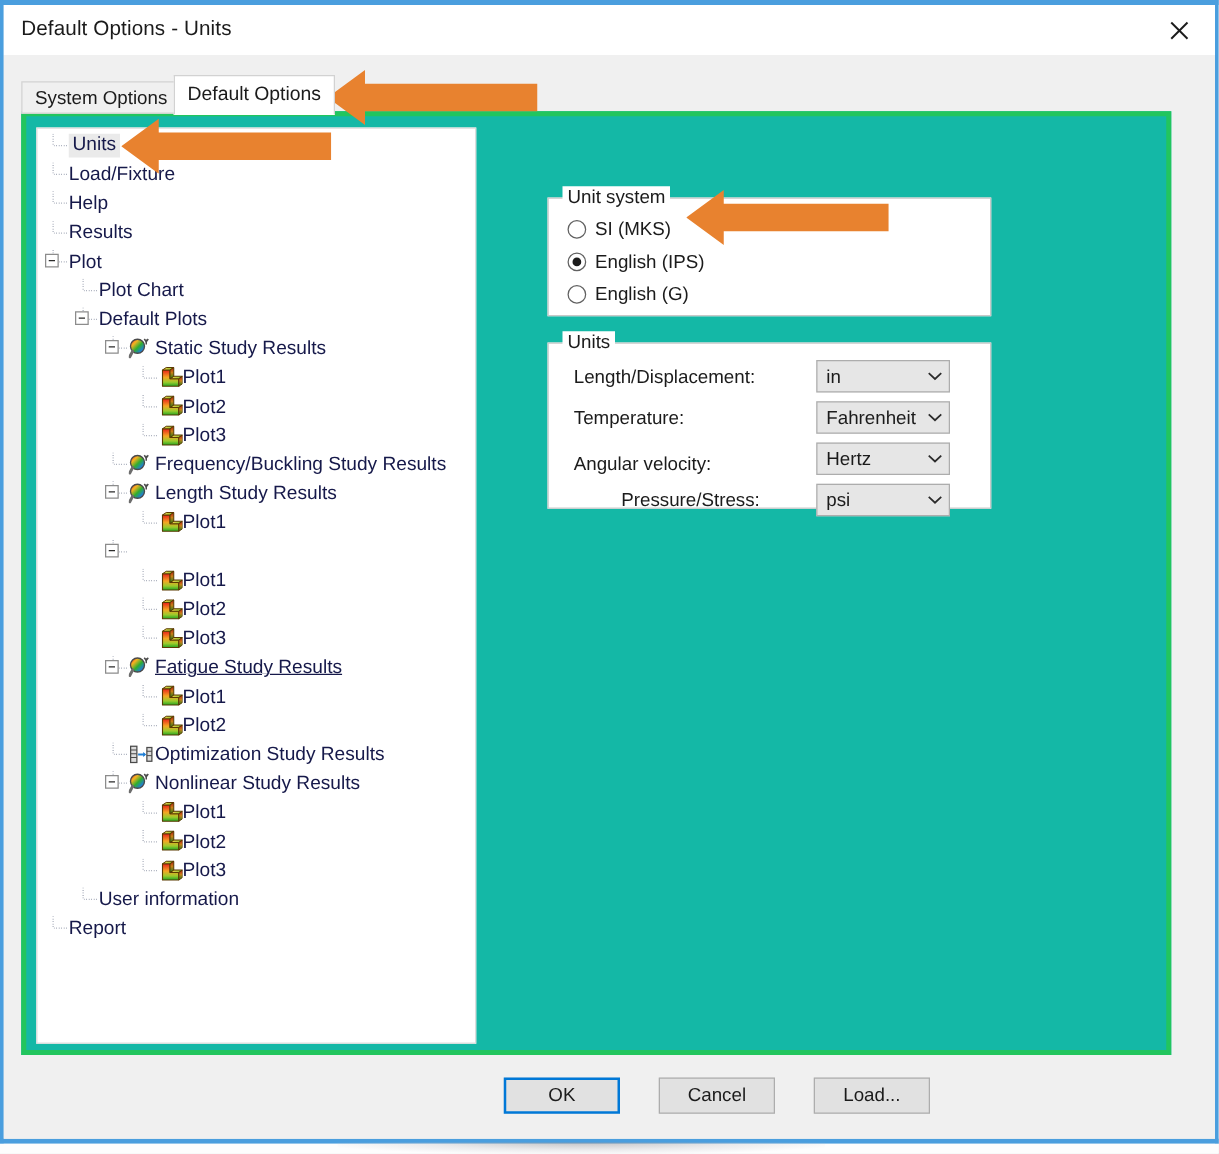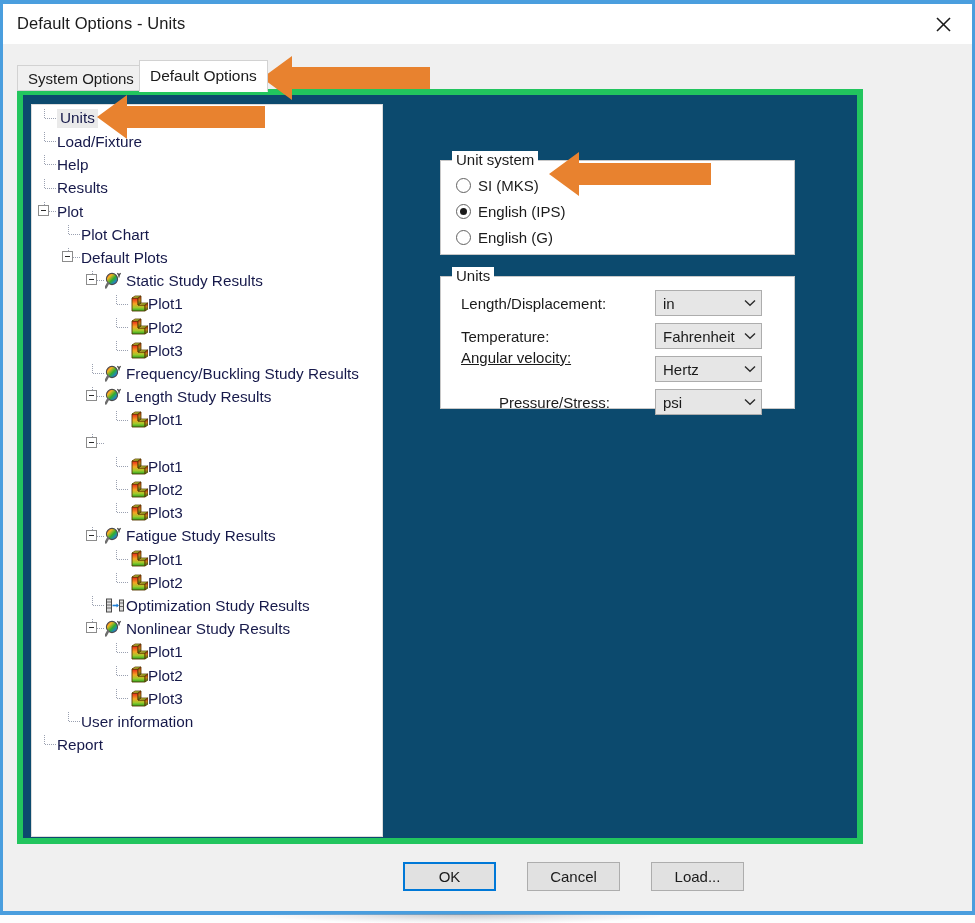--- a/index.html
+++ b/index.html
@@ -84,23 +84,23 @@
     left: 122px; top: 0px; height: 32px;
     background: #ffffff;
     border: 1px solid #d2d2d2;
     border-bottom: 1px solid #ffffff;
     z-index: 3;
     font-size: 15.5px;
   }
 
   
   .tab-page {
-    position: absolute; left: 14px; top: 45px; width: 846px; height: 755px;
-    background: #0c4a6e;
-    border: 6px solid #22c55e;
+    position: absolute; left: 14px; top: 45px; width: 920px; height: 755px;
+    background: #14b8a6;
+    border: 4px solid #22c55e;
   }
 
   
   .tree-panel {
     position: absolute; left: 8px; top: 9px; width: 352px; height: 733px;
     background: #ffffff;
     border: 1px solid #dcdcdc;
     overflow: hidden;
   }
   .tree {
@@ -550,21 +550,21 @@
                   <path d="M3 3 L9 3 L9 10 L16 10 L16 16 L3 16 Z" fill="url(#pg1)" stroke="#5a3b00" stroke-width="0.9" stroke-linejoin="round"></path>
                   <path d="M3 3 L6 1 L12 1 L9 3 Z" fill="url(#pg3)" stroke="#5a3b00" stroke-width="0.8" stroke-linejoin="round"></path>
                   <path d="M9 10 L12 8 L19 8 L16 10 Z" fill="url(#pg3)" stroke="#5a3b00" stroke-width="0.8" stroke-linejoin="round"></path>
                   <path d="M16 10 L19 8 L19 14 L16 16 Z" fill="url(#pg2)" stroke="#5a3b00" stroke-width="0.8" stroke-linejoin="round"></path>
                   <path d="M9 3 L12 1 L12 8 L9 10 Z" fill="url(#pg2)" stroke="#5a3b00" stroke-width="0.8" stroke-linejoin="round"></path>
                 </svg></span>
               <span class="lbl">Plot3</span>
             </div>
             <div class="hline" style="left:61px; top:430.59999999999997px; width:11px;"></div>
             <div class="expander" style="left:54px; top:424.59999999999997px;"></div>
-            <div class="node" style="left:73px; top:419.59999999999997px;">
+            <div class="node" style="left:73px; top:419.59999999999997px;text-decoration:underline;">
               <span class="icn icn-study"><svg width="21" height="18" viewBox="0 0 21 18">
                   <defs>
                     <linearGradient id="rg1" x1="0" y1="0" x2="1" y2="1">
                       <stop offset="0%" stop-color="#e01b1b"></stop>
                       <stop offset="28%" stop-color="#f7b322"></stop>
                       <stop offset="55%" stop-color="#2fae2f"></stop>
                       <stop offset="80%" stop-color="#1f7fd6"></stop>
                       <stop offset="100%" stop-color="#7a3bbf"></stop>
                     </linearGradient>
                   </defs>
@@ -794,21 +794,21 @@
         <div class="field-label" style="left:20px; top:51px;">Temperature:</div>
         <div class="combo" style="left:214px; top:46px;">
           <span class="cval">Fahrenheit</span>
           <span class="carrow">
             <svg width="12" height="8" viewBox="0 0 12 8">
                 <path d="M1 1.5 L6 6.2 L11 1.5" fill="none" stroke="#2b2b2b" stroke-width="1.4"></path>
               </svg>
           </span>
         </div>
 
-        <div class="field-label" style="left:20px; top:72px;text-decoration:underline;">Angular velocity:</div>
+        <div class="field-label" style="left:20px; top:88px;">Angular velocity:</div>
         <div class="combo" style="left:214px; top:79px;">
           <span class="cval">Hertz</span>
           <span class="carrow">
             <svg width="12" height="8" viewBox="0 0 12 8">
                 <path d="M1 1.5 L6 6.2 L11 1.5" fill="none" stroke="#2b2b2b" stroke-width="1.4"></path>
               </svg>
           </span>
         </div>
 
         <div class="field-label" style="left:20px; top:117px;margin-left:38px;">Pressure/Stress:</div>

